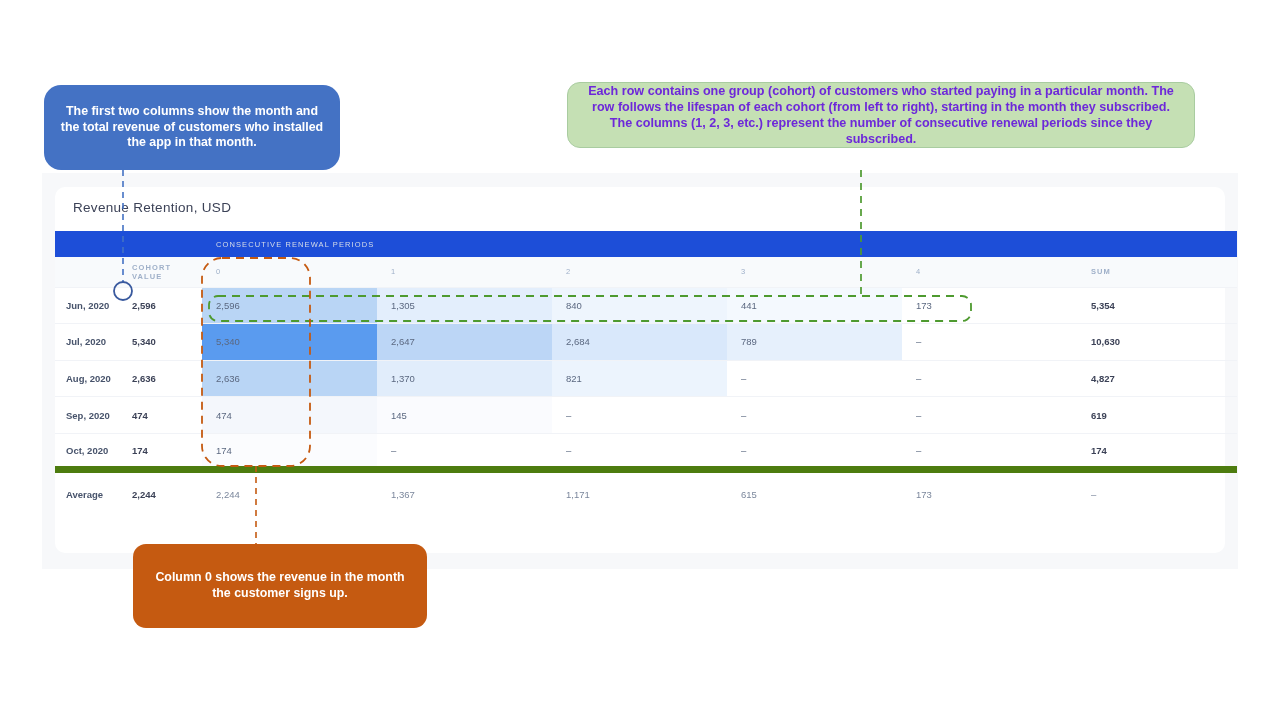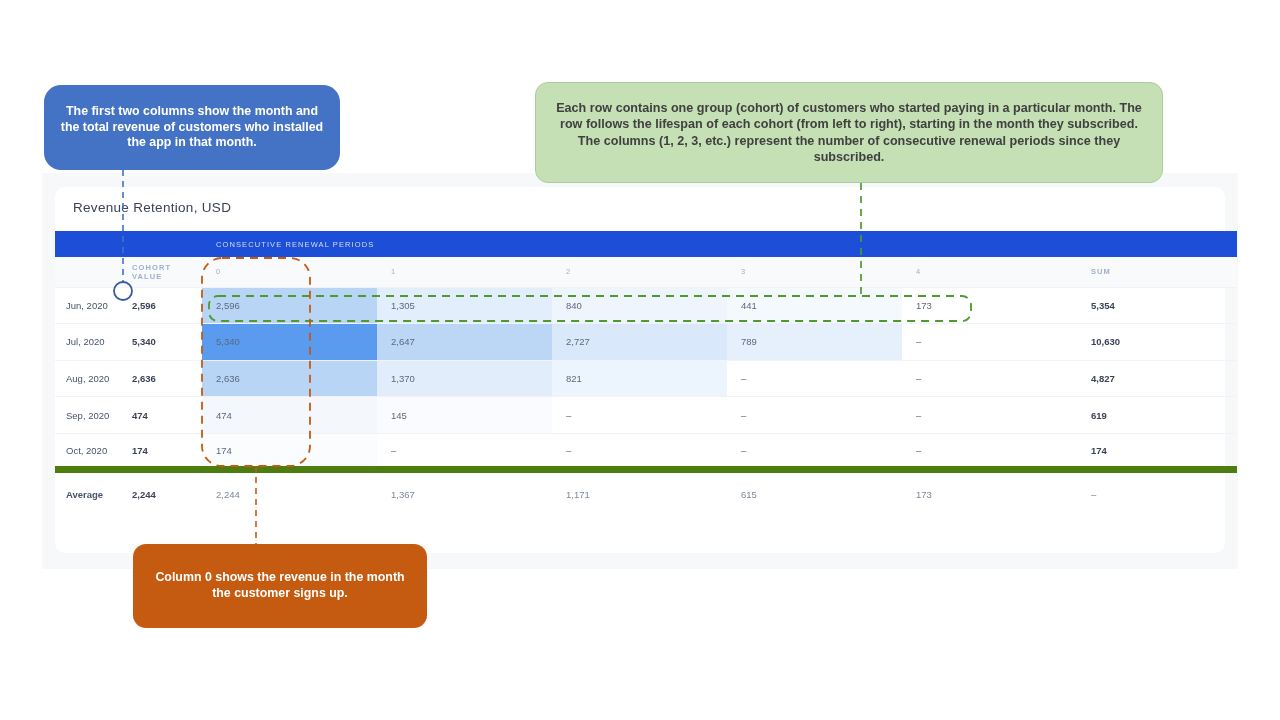--- a/index.html
+++ b/index.html
@@ -86,21 +86,21 @@
 
   .tbl tbody tr.datarow td {
     height: 36.6px;
     padding: 0;
     font-size: 9.5px;
     color: #5b6880;
     border-top: 1px solid #f1f3f7;
     vertical-align: middle;
   }
   .tbl tbody tr.datarow td.month {
-    color: #47536b; font-weight: normal; padding-left: 11px; font-size: 9.5px;
+    color: #47536b; font-weight: bold; padding-left: 11px; font-size: 9.5px;
   }
   .tbl tbody tr.datarow td.coh {
     color: #3c4257; font-weight: bold; font-size: 9.5px;
   }
   .tbl tbody tr.datarow td.dcell { padding-left: 14px; }
   .tbl tbody tr.datarow td.sumcell {
     padding-left: 14px; color: #3c4257; font-weight: bold;
   }
   .tbl tbody tr.avgrow td {
     height: 45px;
@@ -131,24 +131,24 @@
   }
   .callout-blue {
     left: 44px; top: 85px;
     width: 296px; height: 85px;
     background: #4472c4;
     color: #ffffff;
     font-size: 12.4px;
     border-radius: 17px;
   }
   .callout-green {
-    left: 535px; top: 82px;
-    width: 628px; height: 101px;
+    left: 567px; top: 82px;
+    width: 628px; height: 66px;
     background: #c5e0b4;
-    color: #404040;
+    color: #6d28d9;
     font-size: 12.6px;
     border: 1px solid #a9ccA0;
   }
   .callout-orange {
     left: 133px; top: 544px;
     width: 294px; height: 84px;
     background: #c55a11;
     color: #ffffff;
     font-size: 12.4px;
   }
@@ -211,21 +211,21 @@
           <td class="dcell" style="background: rgb(244, 249, 254);">441</td>
           <td class="dcell" style="background: rgb(255, 255, 255);">173</td>
           <td class="sumcell">5,354</td>
         </tr>
         <tr class="datarow">
           <td class="month">Jul, 2020</td>
           <td></td>
           <td class="coh">5,340</td>
           <td class="dcell" style="background: rgb(90, 155, 239);">5,340</td>
           <td class="dcell" style="background: rgb(188, 214, 246);">2,647</td>
-          <td class="dcell" style="background: rgb(217, 232, 251);">2,727</td>
+          <td class="dcell" style="background: rgb(217, 232, 251);">2,684</td>
           <td class="dcell" style="background: rgb(230, 240, 252);">789</td>
           <td class="dcell dash" style="background: rgb(255, 255, 255);">–</td>
           <td class="sumcell">10,630</td>
         </tr>
         <tr class="datarow">
           <td class="month">Aug, 2020</td>
           <td></td>
           <td class="coh">2,636</td>
           <td class="dcell" style="background: rgb(185, 213, 245);">2,636</td>
           <td class="dcell" style="background: rgb(225, 237, 251);">1,370</td>

